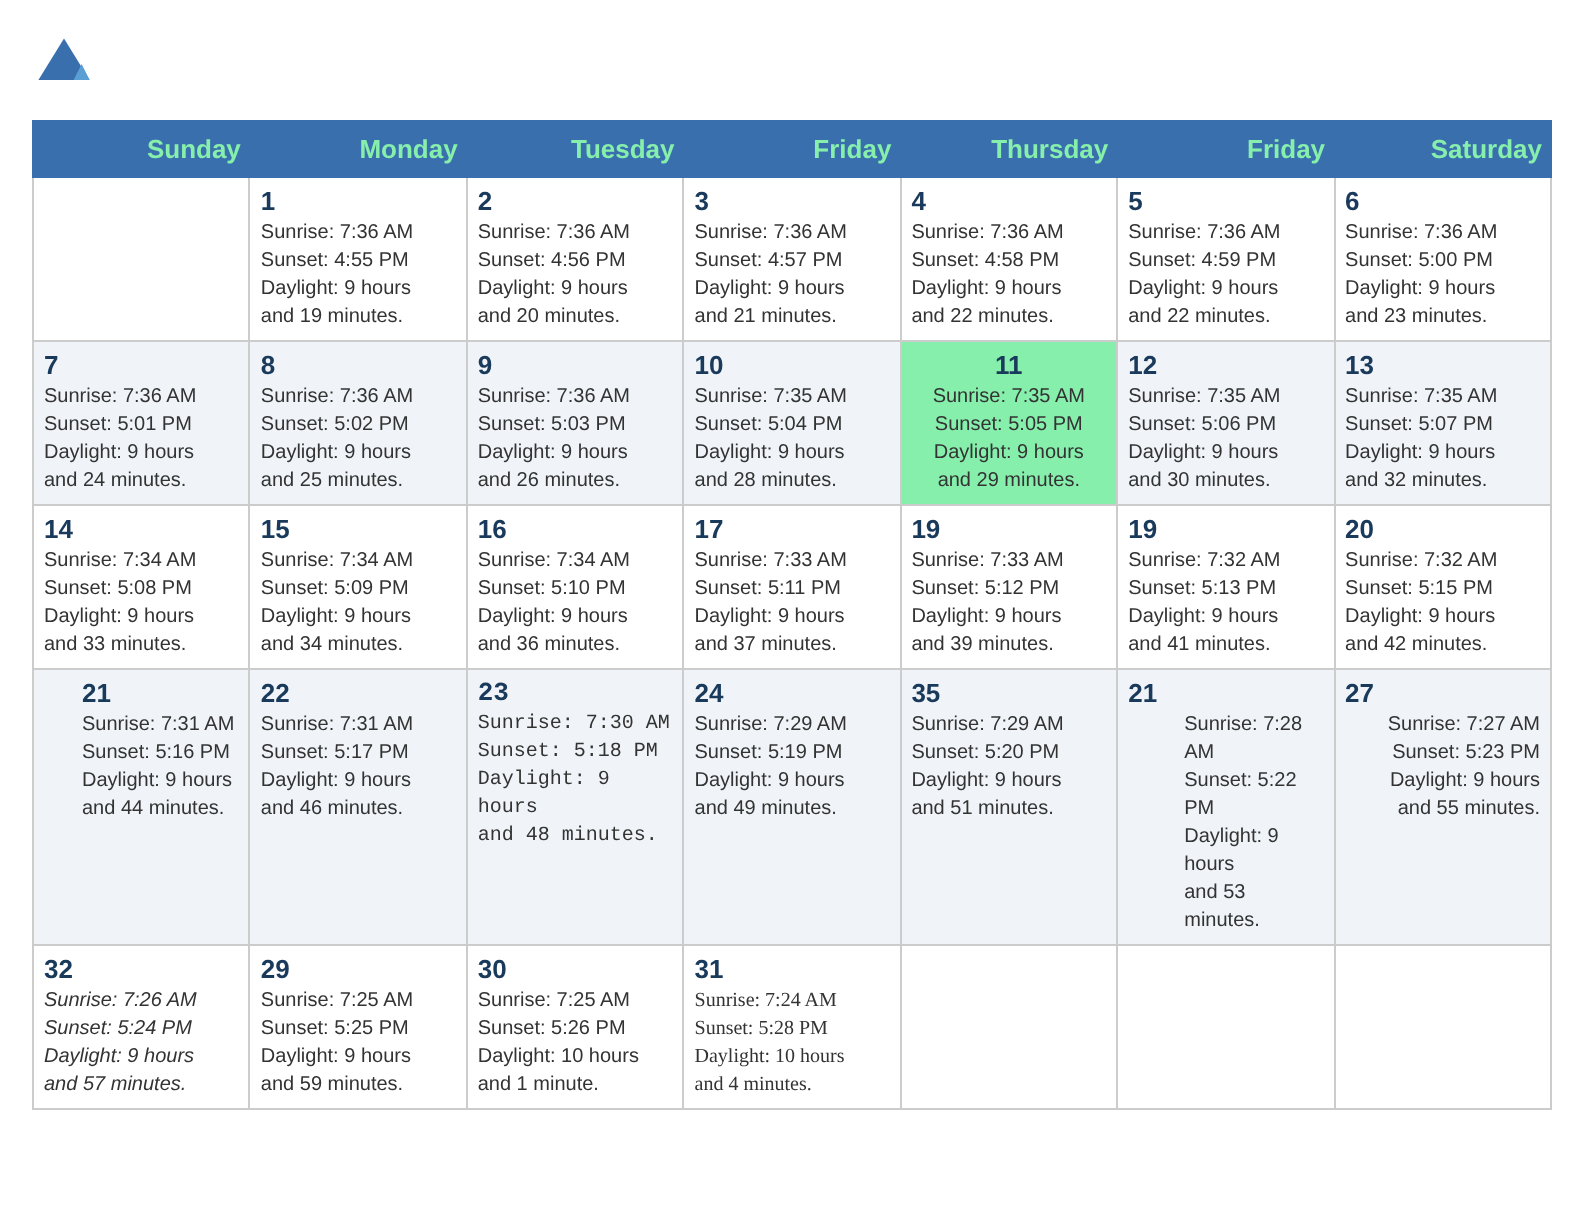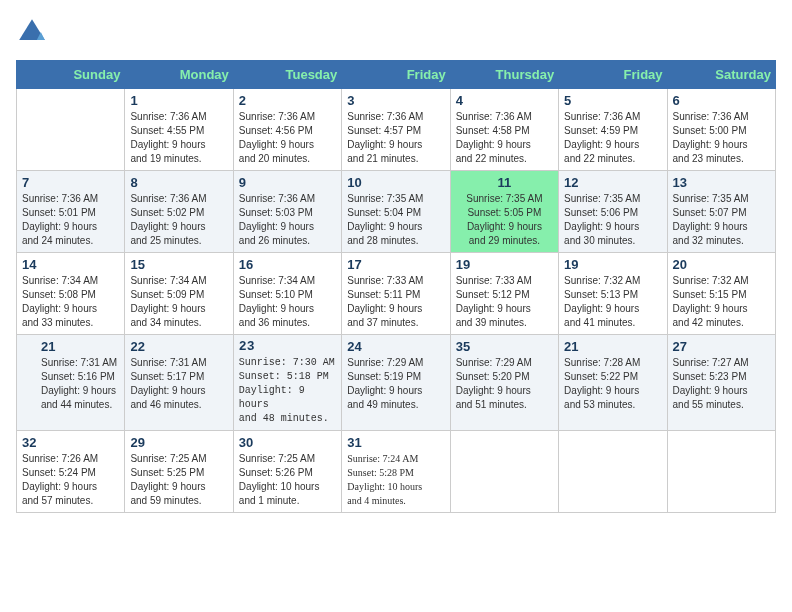--- a/index.html
+++ b/index.html
@@ -296,37 +296,37 @@
         </td>
         <td style="background: rgb(240, 244, 248);">
           <span class="day-num">35</span>
           <div class="day-info" style="white-space: pre-line;">Sunrise: 7:29 AM
 Sunset: 5:20 PM
 Daylight: 9 hours
 and 51 minutes.</div>
         </td>
         <td style="background: rgb(240, 244, 248);">
           <span class="day-num">21</span>
-          <div class="day-info" style="white-space: pre-line;">Sunrise: 7:28 AM
+          <div class="day-info" style="white-space: pre-line; margin-left: 28px;">Sunrise: 7:28 AM
 Sunset: 5:22 PM
 Daylight: 9 hours
 and 53 minutes.</div>
         </td>
         <td style="background: rgb(240, 244, 248);">
           <span class="day-num">27</span>
-          <div class="day-info" style="white-space: pre-line;">Sunrise: 7:27 AM
+          <div class="day-info" style="white-space: pre-line; text-align: right;">Sunrise: 7:27 AM
 Sunset: 5:23 PM
 Daylight: 9 hours
 and 55 minutes.</div>
         </td>
       </tr>
       <tr>
         <td>
           <span class="day-num">32</span>
-          <div class="day-info" style="white-space: pre-line;">Sunrise: 7:26 AM
+          <div class="day-info" style="white-space: pre-line; font-style: italic;">Sunrise: 7:26 AM
 Sunset: 5:24 PM
 Daylight: 9 hours
 and 57 minutes.</div>
         </td>
         <td>
           <span class="day-num">29</span>
           <div class="day-info" style="white-space: pre-line;">Sunrise: 7:25 AM
 Sunset: 5:25 PM
 Daylight: 9 hours
 and 59 minutes.</div>

